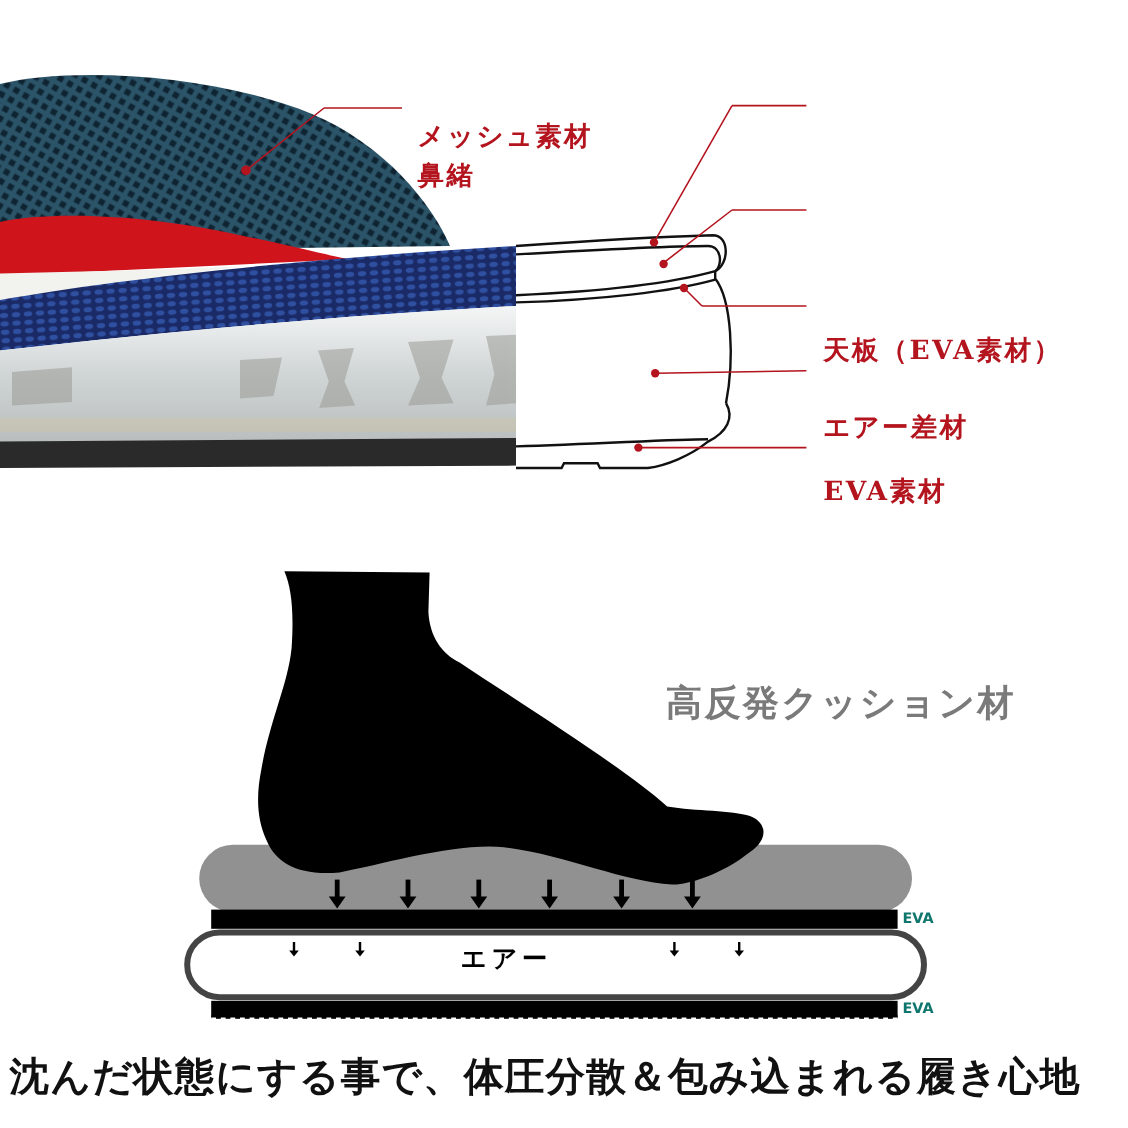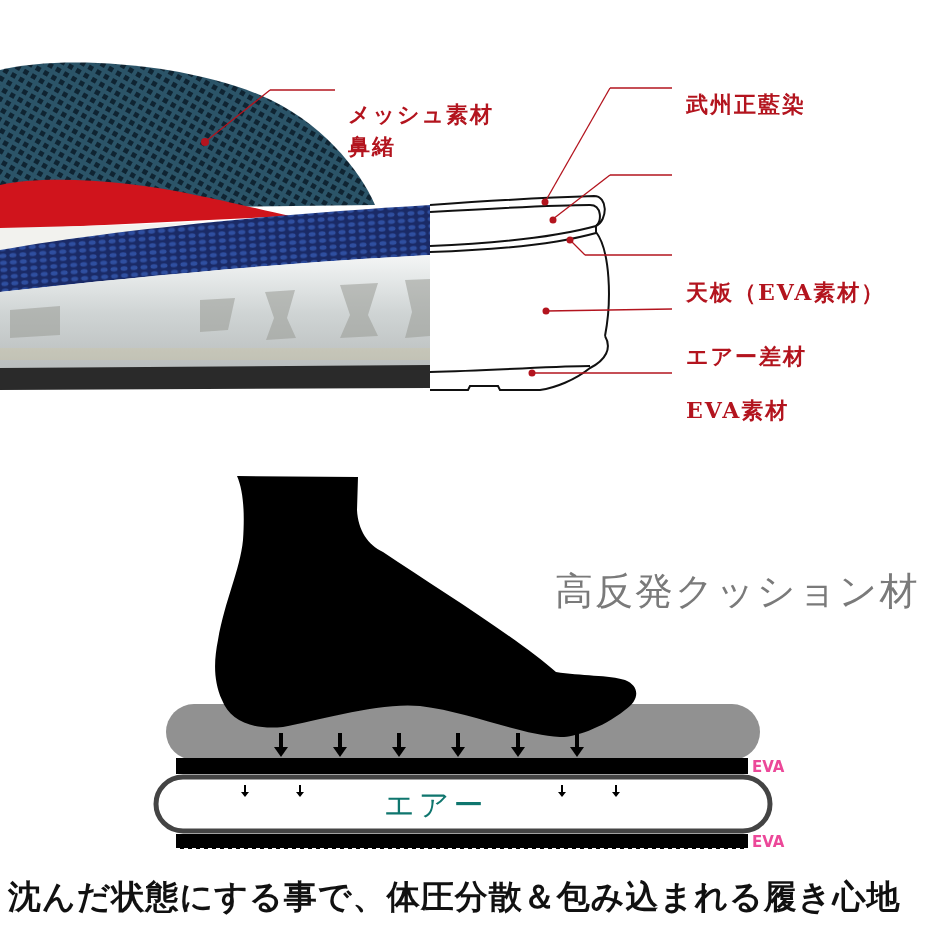--- a/index.html
+++ b/index.html
@@ -3,25 +3,25 @@
 <meta charset="utf-8">
 <style>
   html, body { margin: 0; padding: 0; background: #ffffff; }
   body { width: 940px; height: 940px; position: relative; overflow: hidden;
          font-family: "DejaVu Serif", "Liberation Serif", serif; }
   .abs { position: absolute; }
   .label-red { color: #b3141e; font-family: "DejaVu Serif", "Liberation Serif", serif;
                font-weight: bold; font-size: 22px; line-height: 32px; letter-spacing: 2px;
                white-space: nowrap; margin-top: 36px; }
   .label-gray { color: #7a7a7a; font-family: "DejaVu Sans", "Liberation Sans", sans-serif;
-                font-weight: normal; font-size: 38px; letter-spacing: 2px; white-space: nowrap; }
+                font-weight: bold; font-size: 30px; letter-spacing: 2px; white-space: nowrap; }
   .eva-tag { font-family: "DejaVu Sans", "Liberation Sans", sans-serif; font-weight: bold;
-             font-size: 15px; color: #ec4899; }
-  .air-text { font-family: "DejaVu Sans", "Liberation Sans", sans-serif; font-weight: normal;
-              font-size: 30px; color: #0f766e; letter-spacing: 4px; }
+             font-size: 12px; color: #0f766e; }
+  .air-text { font-family: "DejaVu Sans", "Liberation Sans", sans-serif; font-weight: bold;
+              font-size: 21px; color: #000000; letter-spacing: 4px; }
   .caption { font-family: "DejaVu Sans", "Liberation Sans", sans-serif; font-weight: bold;
              font-size: 33px; color: #111; letter-spacing: 1px; white-space: nowrap; }
   svg { position: absolute; left: 0; top: 0; }
 </style>
 </head>
 <body>
 
 <div>
 <svg width="940" height="420" viewBox="0 0 940 420">
   <defs>
@@ -90,21 +90,20 @@
     <circle cx="546" cy="311" r="3.5"></circle>
     <circle cx="532" cy="373" r="3.5"></circle>
   </g>
 </svg>
 
 <div class="abs label-red" style="left:348px;top:62px;">
   <div>メッシュ素材</div>
   <div>鼻緒</div>
 </div>
 <div class="abs label-red" style="left:686px;top:52px;">
-  <div>武州正藍染</div>
 </div>
 <div class="abs label-red" style="left:686px;top:142px;">
 </div>
 <div class="abs label-red" style="left:686px;top:240px;">天板（EVA素材）</div>
 <div class="abs label-red" style="left:686px;top:304px;">エアー差材</div>
 <div class="abs label-red" style="left:686px;top:358px;">EVA素材</div>
 </div>
 
 <div>
 <svg width="940" height="940" viewBox="0 0 940 940">

